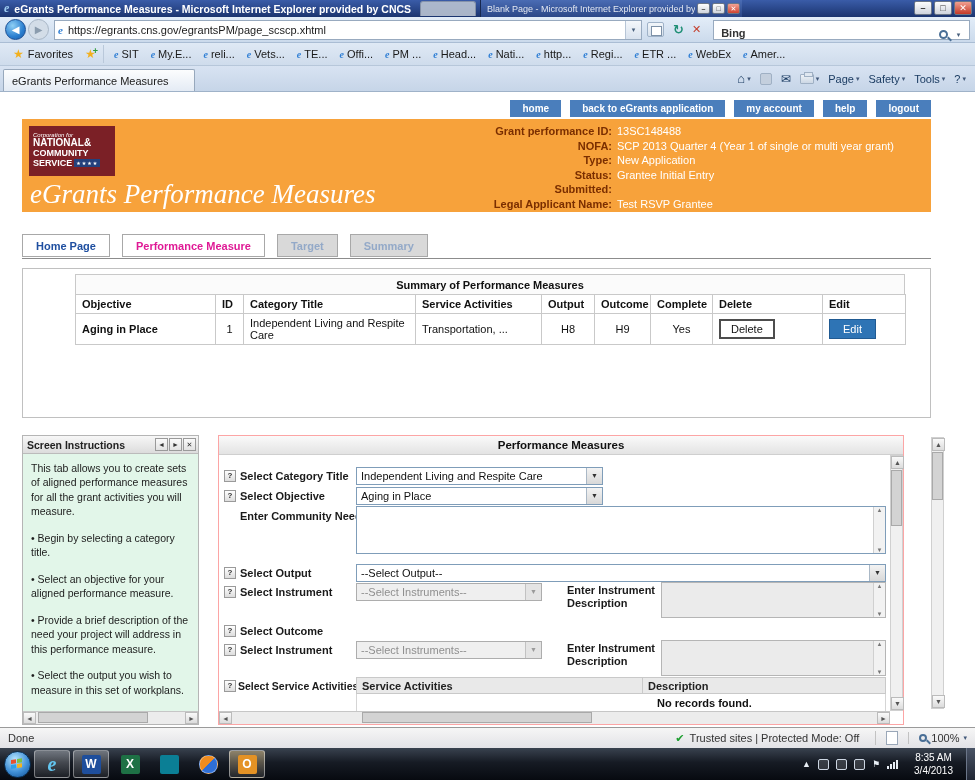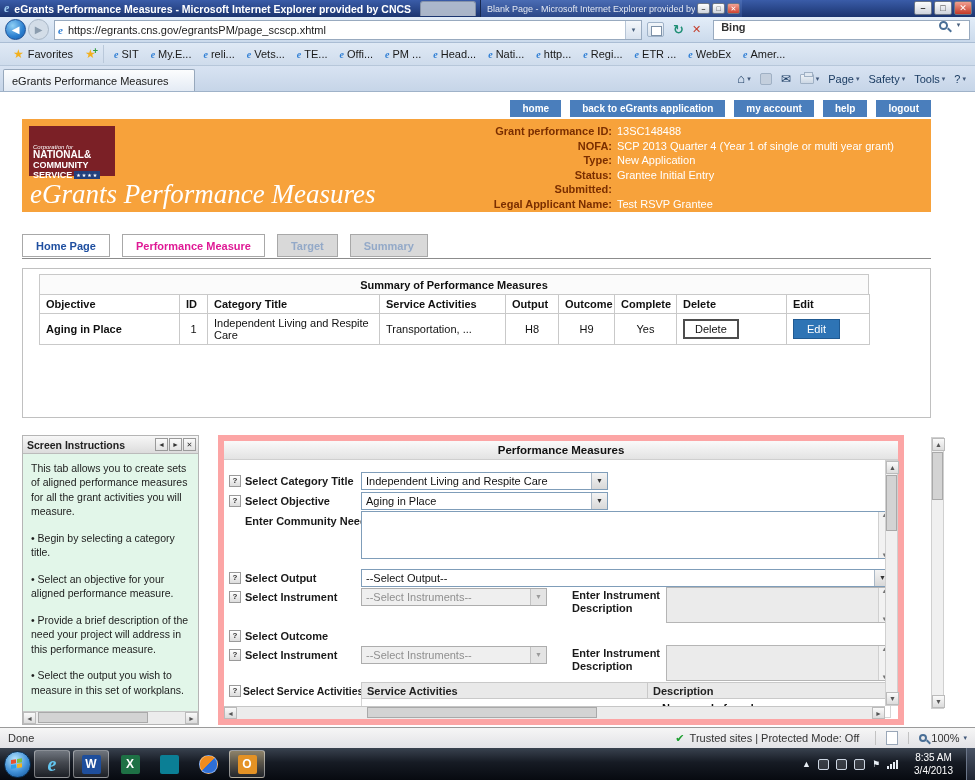--- a/index.html
+++ b/index.html
@@ -26,21 +26,21 @@
   .navcircle.fwd{background:#d3dde8;border:1px solid #a8b6c6;color:#8b9cae;margin-left:2px}
   .addrfield{width:588px;height:20px;background:#fff;border:1px solid #98aabf;display:flex;align-items:center;margin-left:5px;font-size:11px;padding-left:3px}
   .favicon{font-family:"Liberation Serif","DejaVu Serif",serif;font-style:italic;font-weight:bold;color:#2f7ed4;font-size:11px;margin-right:5px}
   .url{color:#1a1a1a;white-space:nowrap;overflow:hidden}
   .fielddrop{margin-left:auto;width:16px;height:18px;text-align:center;color:#49607d;font-size:7px;line-height:18px;background:linear-gradient(#f4f7fb,#d9e2ee);border-left:1px solid #b7c5d6;flex:0 0 auto}
   .compat{width:17px;height:15px;margin:0 5px;background:linear-gradient(#f2f6fa,#d7e1ec);border:1px solid #9fb2c8;border-radius:2px;position:relative}
   .compat::after{content:"";position:absolute;left:3px;top:3px;width:9px;height:8px;border:1px solid #7d91a8;background:#fff}
   .tbglyph{font-size:13px;font-weight:bold;margin:0 4px;flex:0 0 auto}
   .tbglyph.refresh{color:#1f8f75}
   .tbglyph.stop{color:#c43d2a;font-size:11px}
-  .searchfield{flex:1;height:20px;background:#fff;border:1px solid #98aabf;margin-left:8px;display:flex;align-items:flex-start;font-size:11px;padding-left:7px}
+  .searchfield{flex:1;height:20px;background:#fff;border:1px solid #98aabf;margin-left:8px;display:flex;align-items:flex-end;font-size:11px;padding-left:7px}
   .search-label{color:#333;font-weight:bold}
   .mag{margin-left:auto;width:9px;height:9px;border:2px solid #4a6f96;border-radius:50%;position:relative;flex:0 0 auto}
   .mag::after{content:"";position:absolute;left:6px;top:6px;width:5px;height:2px;background:#4a6f96;transform:rotate(45deg)}
   .searchdrop{width:15px;text-align:center;color:#49607d;font-size:7px;margin:0 3px}
 
   
   .favbar{position:absolute;top:43px;left:0;right:0;height:23px;background:linear-gradient(#dfe9f5,#cfdcec);border-bottom:1px solid #b7c7da;display:flex;align-items:center;font-size:11px;padding:0 6px;color:#1a1a1a}
   .favbtn{display:flex;align-items:center;gap:4px;padding:2px 7px}
   .goldstar{color:#f2b01e;font-size:12px}
   .addfav{display:flex;align-items:center;padding:2px 5px;border-right:1px solid #b9c8da;margin-right:4px}
@@ -59,42 +59,42 @@
   .printer{width:14px;height:10px;background:linear-gradient(#eef2f7,#ccd7e4);border:1px solid #9fb0c4;border-radius:1px;position:relative}
   .printer::before{content:"";position:absolute;left:3px;top:-3px;width:7px;height:3px;background:#dfe7f0;border:1px solid #9fb0c4}
   .ddv{font-size:7px;color:#42597a}
 
   
   .page{position:absolute;top:92px;left:0;right:0;height:635px;background:#fff}
   .appnav{position:absolute;top:8px;right:44px;display:flex;gap:9px}
   .appnav .navbtn{background:#4a7ebc;color:#fff;font-size:10px;font-weight:bold;padding:0 12px;height:17px;line-height:17px;white-space:nowrap}
 
   .banner{position:absolute;top:27px;left:22px;width:909px;height:93px;background:#f7a23b}
-  .logo{position:absolute;top:7px;left:7px;width:86px;height:50px;background:#7b2026;color:#fff;padding:18px 4px;line-height:1.08}
+  .logo{position:absolute;top:7px;left:7px;width:86px;height:50px;background:#7b2026;color:#fff;padding:6px 4px;line-height:1.08}
   .logo-l1{font-size:6px;font-style:italic}
   .logo-l2{font-size:10px;font-weight:bold}
   .logo-l3{font-size:9px;font-weight:bold}
   .logo-l4{font-size:9px;font-weight:bold}
   .logo-stars{background:#23407c;color:#fff;font-size:5px;letter-spacing:1px;padding:1px 2px;margin-left:2px;vertical-align:1px}
   .apptitle{position:absolute;left:8px;bottom:2px;font-family:"Liberation Serif","DejaVu Serif",serif;font-style:italic;font-size:27px;color:#fff;white-space:nowrap}
   .grantinfo{position:absolute;top:5px;left:310px;right:6px;font-size:11px;line-height:14.6px}
   .gl{display:flex}
   .gl .lab{width:280px;text-align:right;font-weight:bold;color:#7a2e00;flex:0 0 auto}
   .gl .val{margin-left:5px;color:#fff}
 
   .tabs{position:absolute;top:142px;left:22px;display:flex;gap:12px}
   .ptab{height:23px;padding:0 13px;border:1px solid #a8a8a8;font-size:11px;font-weight:bold;display:flex;align-items:center;background:#fff;white-space:nowrap}
   .ptab.homepage{color:#1f4fa0}
   .ptab.current{color:#df1995}
   .ptab.inactive{background:#d9d9d9;color:#93a9c8}
   .tabline{position:absolute;top:166px;left:22px;width:909px;border-top:1px solid #8c8c8c}
 
   
   .sumpanel{position:absolute;top:176px;left:22px;width:909px;height:150px;border:1px solid #c0c0c0;background:#fff}
-  .tblwrap{margin:5px 0 0 16px;width:830px}
+  .tblwrap{margin:5px 0 0 52px;width:830px}
   .tbl-caption{text-align:center;font-size:11px;font-weight:bold;border:1px solid #c9c9c9;border-bottom:none;padding:4px 0 3px;background:#fbfbfb;color:#111}
   table.sum{border-collapse:collapse;width:100%;font-size:11px;table-layout:fixed}
   .sum th{border:1px solid #c9c9c9;padding:3px 6px;text-align:left;font-weight:bold;background:#fff;color:#111}
   .sum td{border:1px solid #c9c9c9;padding:3px 6px;vertical-align:middle;color:#111}
   .sum .ctr{text-align:center}
   .objcell{font-weight:bold}
   .delbtn{background:#fff;border:2px solid #4d4d4d;font-size:11px;padding:2px 10px;color:#111;cursor:pointer}
   .editbtn{background:#2e74b5;border:1px solid #205a92;color:#fff;font-size:11px;padding:3px 13px;cursor:pointer}
 
   
@@ -103,21 +103,21 @@
   .instr-h .ttl{flex:1;white-space:nowrap;overflow:hidden}
   .sq{width:13px;height:13px;border:1px solid #9a9a9a;background:linear-gradient(#fafafa,#e2e2e2);font-size:7px;line-height:11px;text-align:center;color:#333;margin-left:1px;flex:0 0 auto}
   .instr-b{flex:1;background:#e2f6e9;padding:7px 8px;font-size:10.5px;line-height:1.38;color:#1c1c1c;overflow:hidden}
   .instr-b p{margin-bottom:12px}
   .hscroll{height:13px;background:#ececec;border-top:1px solid #c6c6c6;display:flex;align-items:stretch}
   .sarrow{width:13px;font-size:7px;line-height:11px;text-align:center;color:#555;background:linear-gradient(#fafafa,#dcdcdc);border:1px solid #bbb;flex:0 0 auto}
   .htrack{flex:1;position:relative}
   .hthumb{position:absolute;top:0;height:11px;background:#d3d3d3;border:1px solid #a9a9a9}
 
   
-  .formpanel{position:absolute;top:343px;left:218px;width:686px;height:290px;border:6px solid #fca5a5;background:#fff}
+  .formpanel{position:absolute;top:343px;left:218px;width:686px;height:290px;border:1px solid #fca5a5;background:#fff}
   .form-h{position:absolute;top:0;left:0;right:0;height:19px;background:linear-gradient(#fafafa,#e3e3e3);border-bottom:1px solid #cfcfcf;text-align:center;font-size:11.5px;font-weight:bold;line-height:18px;color:#111}
   .helpico{position:absolute;width:12px;height:12px;border:1px solid #9a9a9a;background:linear-gradient(#fff,#ddd);font-size:8px;font-weight:bold;text-align:center;line-height:10px;color:#333}
   .flabel{position:absolute;font-size:11px;font-weight:bold;color:#1a1a1a;white-space:nowrap}
   .flabel.wrap{white-space:normal;line-height:1.15}
   .wsel{position:absolute;height:18px;border:1px solid #7f9db9;background:#fff;font-size:11px;display:flex;align-items:center;color:#111}
   .wsel .v{flex:1;padding:0 4px;white-space:nowrap;overflow:hidden}
   .wsel .b{width:16px;height:100%;background:linear-gradient(#f3f3f3,#d8d8d8);border-left:1px solid #aab8c6;text-align:center;font-size:7px;line-height:16px;color:#333;flex:0 0 auto}
   .wsel.dis{background:#efefef;color:#8f8f8f;border-color:#adadad}
   .wsel.dis .b{color:#9a9a9a;background:#e4e4e4;border-left-color:#c2c2c2}
   .wtext{position:absolute;border:1px solid #7f9db9;background:#fff;display:flex}

